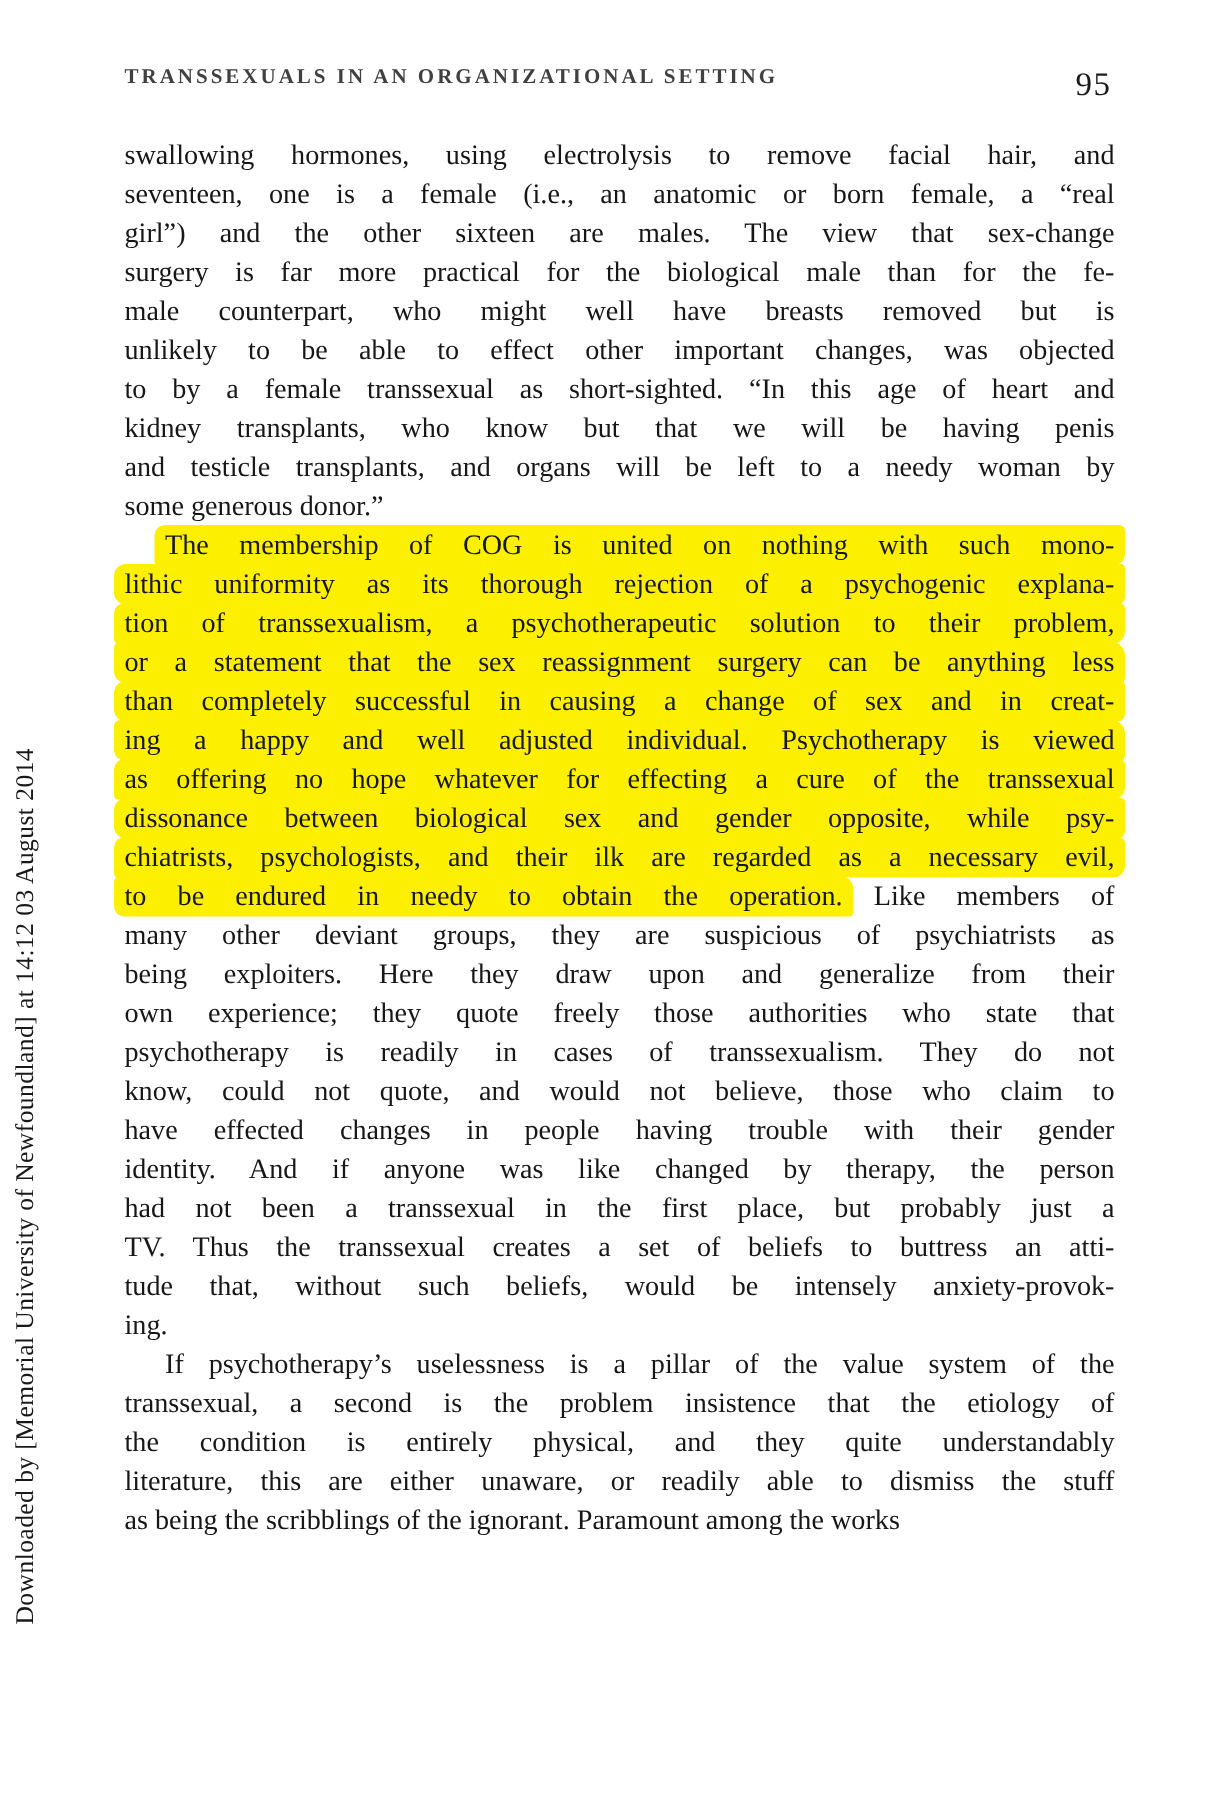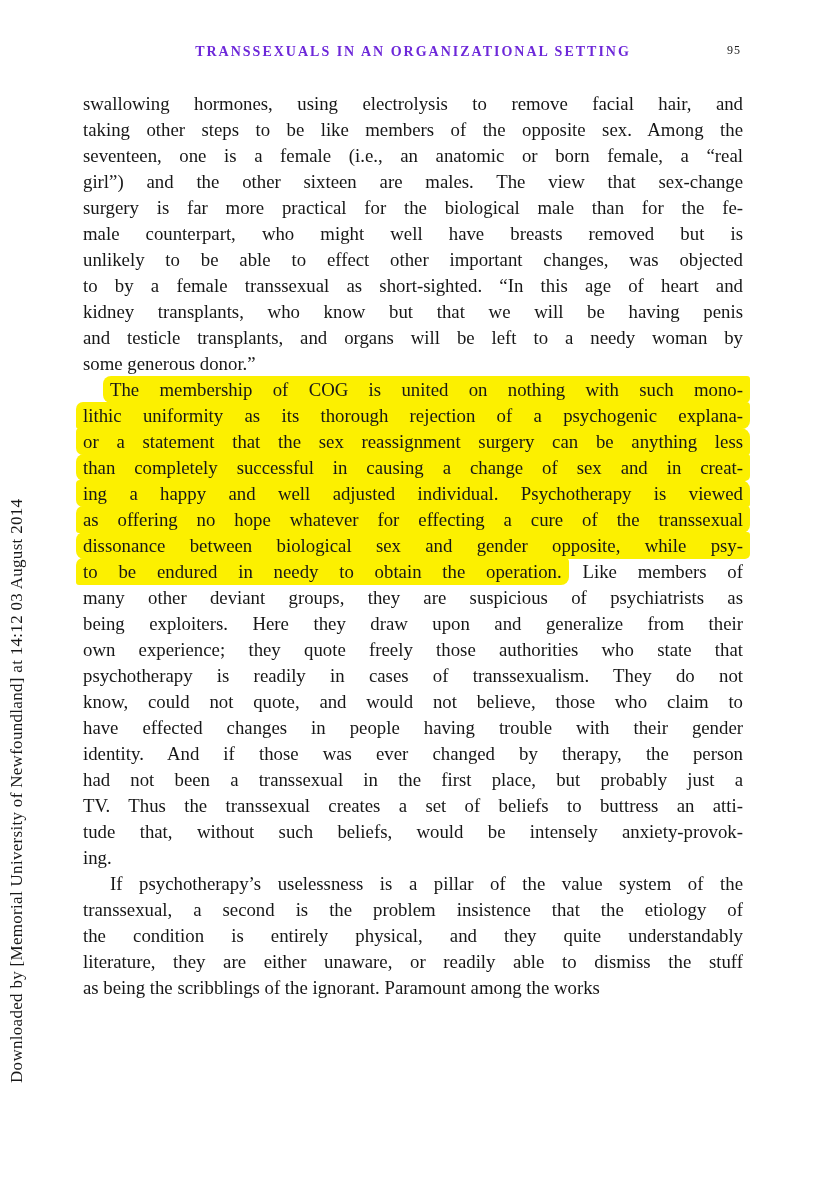--- a/index.html
+++ b/index.html
@@ -12,27 +12,27 @@
   .watermark{
     position:absolute;left:7px;top:1083px;
     transform:rotate(-90deg);transform-origin:0 0;
     white-space:nowrap;
     font-size:17px;letter-spacing:0.3px;color:#181818;
   }
   .page-header{
     position:absolute;left:83px;top:44px;width:660px;height:22px;
   }
   .running-head{
-    display:block;text-align:center;
+    display:block;text-align:left;
     font-size:14px;font-weight:bold;letter-spacing:2px;
-    color:#6d28d9;
+    color:#404040;
   }
   .page-number{
     position:absolute;right:2px;top:-1px;
-    font-size:12px;letter-spacing:1px;font-weight:normal;color:#1a1a1a;
+    font-size:22px;letter-spacing:1px;font-weight:normal;color:#1a1a1a;
   }
   .page-body{
     position:absolute;left:83px;top:91px;width:660px;
     font-size:18.8px;line-height:26px;
   }
   .line{
     text-align:justify;
     text-align-last:justify;
     height:26px;
   }
@@ -51,47 +51,48 @@
 
 <div class="watermark">Downloaded by [Memorial University of Newfoundland] at 14:12 03 August 2014</div>
 
 <div class="page-header">
   <span class="running-head">TRANSSEXUALS IN AN ORGANIZATIONAL SETTING</span>
   <span class="page-number">95</span>
 </div>
 
 <div class="page-body">
     <div class="line"><span>swallowing hormones, using electrolysis to remove facial hair, and</span></div>
-    <div class="line"><span>taking other steps to be like members of the opposite sex. Among the</span></div>
     <div class="line"><span>seventeen, one is a female (i.e., an anatomic or born female, a “real</span></div>
     <div class="line"><span>girl”) and the other sixteen are males. The view that sex-change</span></div>
     <div class="line"><span>surgery is far more practical for the biological male than for the fe-</span></div>
     <div class="line"><span>male counterpart, who might well have breasts removed but is</span></div>
     <div class="line"><span>unlikely to be able to effect other important changes, was objected</span></div>
     <div class="line"><span>to by a female transsexual as short-sighted. “In this age of heart and</span></div>
     <div class="line"><span>kidney transplants, who know but that we will be having penis</span></div>
     <div class="line"><span>and testicle transplants, and organs will be left to a needy woman by</span></div>
     <div class="line noj"><span>some generous donor.”</span></div>
     <div class="line indent"><span class="hl">The membership of COG is united on nothing with such mono-</span></div>
     <div class="line"><span class="hl">lithic uniformity as its thorough rejection of a psychogenic explana-</span></div>
+    <div class="line"><span class="hl">tion of transsexualism, a psychotherapeutic solution to their problem,</span></div>
     <div class="line"><span class="hl">or a statement that the sex reassignment surgery can be anything less</span></div>
     <div class="line"><span class="hl">than completely successful in causing a change of sex and in creat-</span></div>
     <div class="line"><span class="hl">ing a happy and well adjusted individual. Psychotherapy is viewed</span></div>
     <div class="line"><span class="hl">as offering no hope whatever for effecting a cure of the transsexual</span></div>
     <div class="line"><span class="hl">dissonance between biological sex and gender opposite, while psy-</span></div>
+    <div class="line"><span class="hl">chiatrists, psychologists, and their ilk are regarded as a necessary evil,</span></div>
     <div class="line"><span class="hl">to be endured in needy to obtain the operation.</span><span> Like members of</span></div>
     <div class="line"><span>many other deviant groups, they are suspicious of psychiatrists as</span></div>
     <div class="line"><span>being exploiters. Here they draw upon and generalize from their</span></div>
     <div class="line"><span>own experience; they quote freely those authorities who state that</span></div>
     <div class="line"><span>psychotherapy is readily in cases of transsexualism. They do not</span></div>
     <div class="line"><span>know, could not quote, and would not believe, those who claim to</span></div>
     <div class="line"><span>have effected changes in people having trouble with their gender</span></div>
-    <div class="line"><span>identity. And if those was ever changed by therapy, the person</span></div>
+    <div class="line"><span>identity. And if anyone was like changed by therapy, the person</span></div>
     <div class="line"><span>had not been a transsexual in the first place, but probably just a</span></div>
     <div class="line"><span>TV. Thus the transsexual creates a set of beliefs to buttress an atti-</span></div>
     <div class="line"><span>tude that, without such beliefs, would be intensely anxiety-provok-</span></div>
     <div class="line noj"><span>ing.</span></div>
     <div class="line indent"><span>If psychotherapy’s uselessness is a pillar of the value system of the</span></div>
     <div class="line"><span>transsexual, a second is the problem insistence that the etiology of</span></div>
     <div class="line"><span>the condition is entirely physical, and they quite understandably</span></div>
-    <div class="line"><span>literature, they are either unaware, or readily able to dismiss the stuff</span></div>
+    <div class="line"><span>literature, this are either unaware, or readily able to dismiss the stuff</span></div>
     <div class="line noj"><span>as being the scribblings of the ignorant. Paramount among the works</span></div>
   </div>
 
 </body></html>

